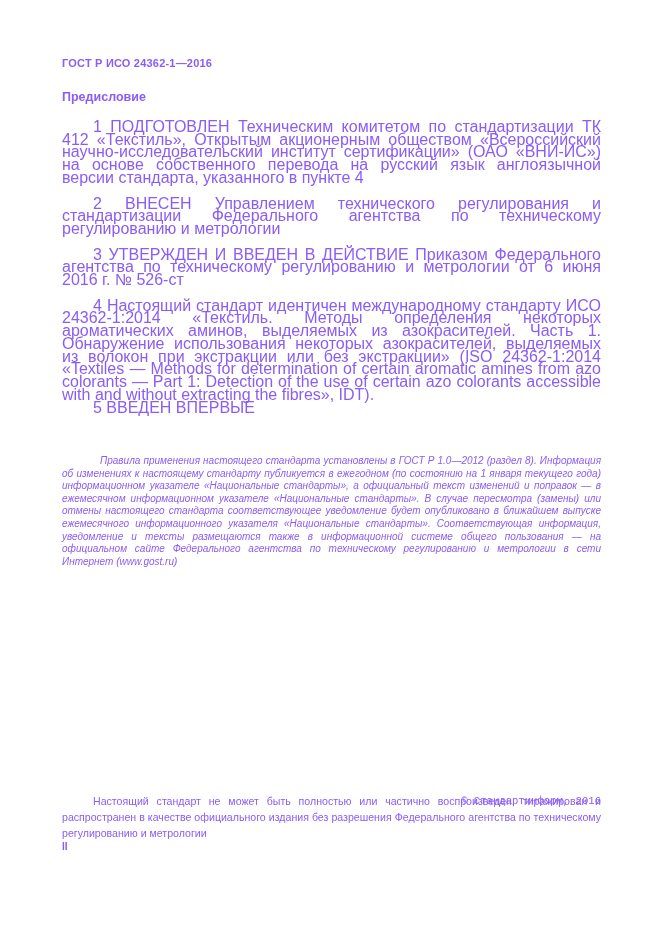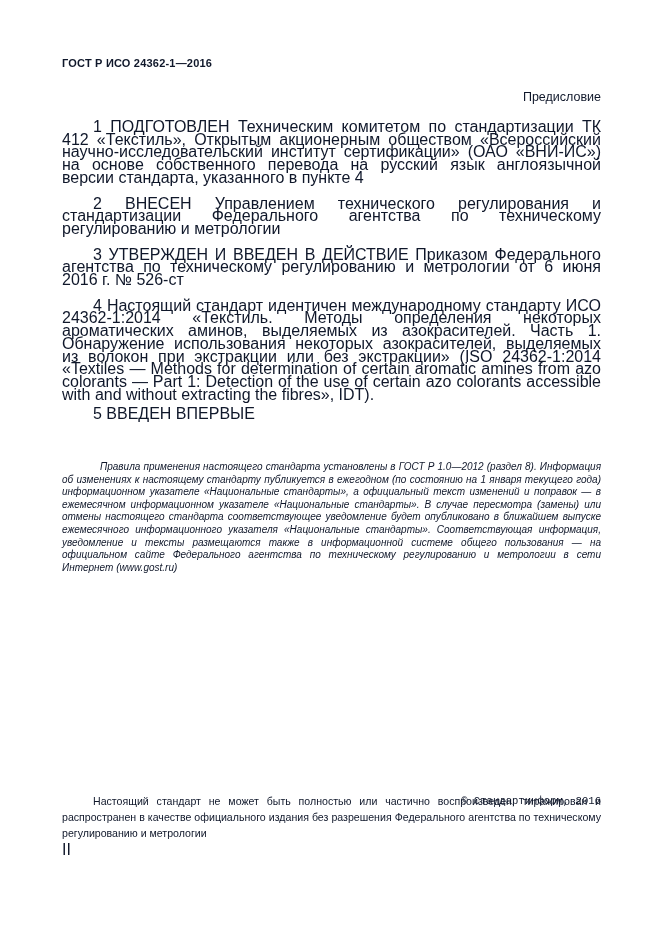--- a/index.html
+++ b/index.html
@@ -8,44 +8,44 @@
     background: #ffffff;
   }
   .page {
     position: relative;
     width: 661px;
     height: 935px;
     background: #ffffff;
     box-sizing: border-box;
     padding: 57px 60px 0 62px;
     font-family: "Liberation Sans", "DejaVu Sans", sans-serif;
-    color: #0f172a;
+    color: #8b5cf6;
     overflow: hidden;
   }
   .doc-code {
     font-size: 11px;
     font-weight: 700;
     letter-spacing: 0.2px;
   }
   .section-title {
     margin: 21px 0 0 0;
     font-size: 12.5px;
-    font-weight: 400;
-    text-align: right;
+    font-weight: 700;
+    text-align: left;
   }
   .para {
     margin: 0;
     font-size: 16px;
     line-height: 12.7px;
     text-align: justify;
     text-indent: 31px;
   }
   .mt-first { margin-top: 17px; }
   .mt-item  { margin-top: 13px; }
-  .mt-intro { margin-top: 7px; }
+  .mt-intro { margin-top: 1px; }
   .rules-note {
     margin: 40px 0 0 0;
     font-size: 10px;
     line-height: 12.6px;
     font-style: italic;
     text-align: justify;
     text-indent: 38px;
   }
   .copyright {
     position: absolute;
@@ -62,21 +62,22 @@
     font-size: 10.6px;
     line-height: 16px;
     text-align: justify;
     text-indent: 31px;
     margin: 0;
   }
   .page-number {
     position: absolute;
     top: 841px;
     left: 62px;
-    font-size: 16px;
+    font-size: 10px;
+    font-weight: bold;
   }
 </style>
 </head>
 <body>
 
 <div class="page">
 
   <div class="doc-code">ГОСТ Р ИСО 24362-1—2016</div>
 
   <h1 class="section-title">Предисловие</h1>

